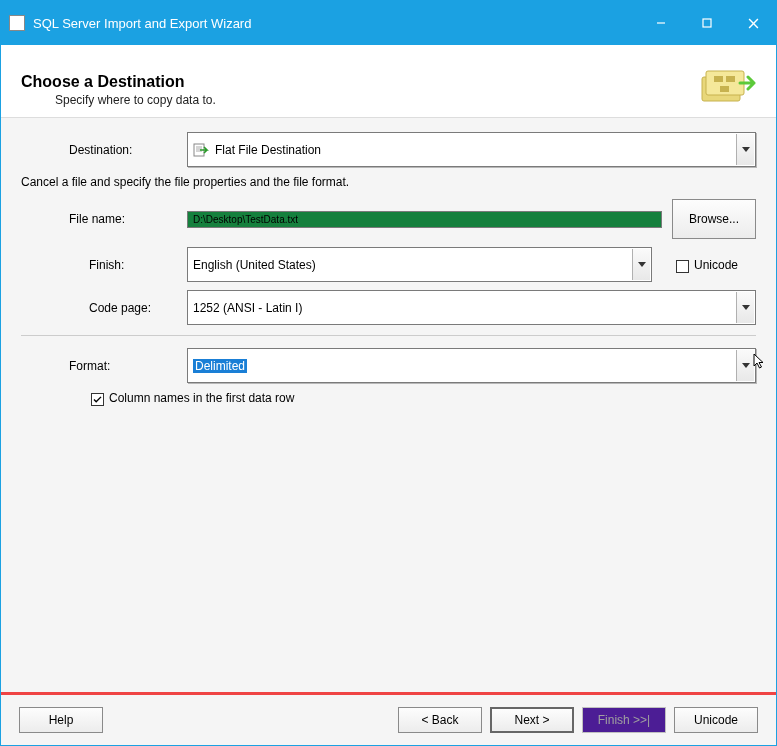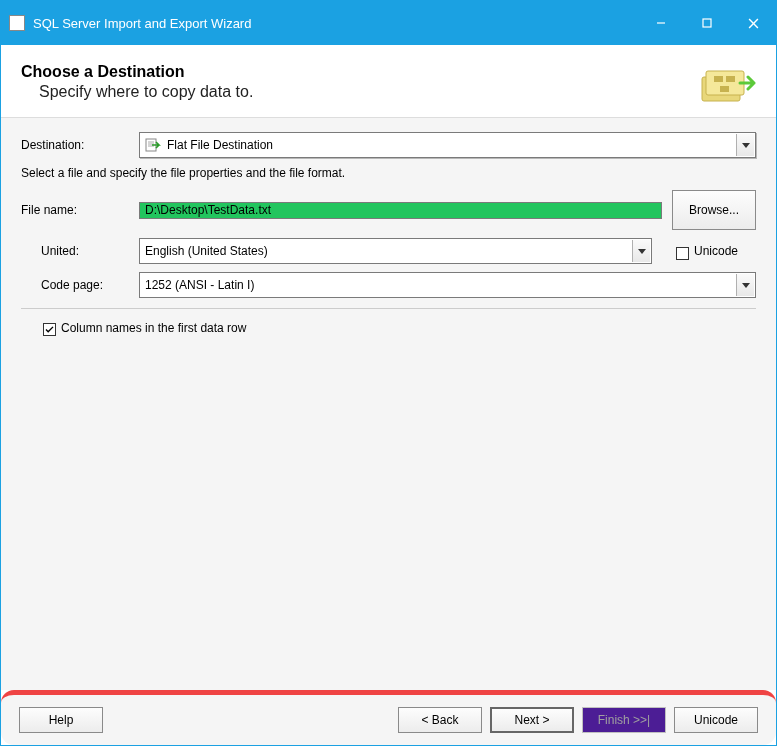--- a/index.html
+++ b/index.html
@@ -2,42 +2,42 @@
 <html><head>
 <meta charset="utf-8">
 <style>
   * { box-sizing: border-box; }
   html, body { margin: 0; padding: 0; font-family: "Segoe UI", Tahoma, sans-serif; font-size: 12px; color: #000; }
   .window { width: 777px; height: 746px; background: #fff; border: 1px solid #1ba1e2; display: flex; flex-direction: column; }
   .titlebar { height: 44px; background: #1ba1e2; color: #fff; display: flex; align-items: center; padding: 0 0 0 8px; }
   .titlebar .app-icon { width: 16px; height: 16px; background: #fff; border: 1px solid #888; margin-right: 8px; }
   .titlebar .title { flex: 1; font-size: 13px; }
   .win-btn { width: 46px; height: 30px; display: flex; align-items: center; justify-content: center; }
-  .header { padding: 12px 20px 10px 20px; display: flex; align-items: center; border-bottom: 1px solid #ddd; }
+  .header { padding: 12px 20px 10px 20px; display: flex; align-items: flex-end; border-bottom: 1px solid #ddd; }
   .header-text { flex: 1; }
   .header-title { font-size: 16px; font-weight: bold; margin: 0 0 2px 0; }
-  .header-sub { font-size: 16px; color: #222; margin-left: 18px; }
+  .header-sub { font-size: 12px; color: #222; margin-left: 34px; }
   .header-graphic { width: 60px; height: 50px; }
   .content { flex: 1; padding: 14px 20px 10px 20px; background: #f5f5f5; overflow: hidden; }
-  .form-row { display: flex; align-items: center; margin-bottom: 8px; }
+  .form-row { display: flex; align-items: center; margin-bottom: 8px; margin-left: 48px; }
   .label { width: 118px; text-align: left; padding-right: 6px; font-size: 12px; }
   .label.indent { padding-left: 20px; }
-  .text-input { height: 17px; border: 1px solid #7a7a7a; background: #22c55e; padding: 2px 5px; font-family: inherit; font-size: 12px; }
-  .dropdown { position: relative; height: 26px; border: 1px solid #7a7a7a; background: #fff; flex: 1; display: flex; align-items: center; padding: 0 22px 0 5px; font-size: 12px; }
+  .text-input { height: 17px; border: 1px solid #7a7a7a; background: #15803d; padding: 2px 5px; font-family: inherit; font-size: 10px; }
+  .dropdown { position: relative; height: 35px; border: 1px solid #7a7a7a; background: #fff; flex: 1; display: flex; align-items: center; padding: 0 22px 0 5px; font-size: 12px; }
   .dropdown.shadowed { box-shadow: 1px 1px 0 rgba(0,0,0,0.25); }
   .dd-arrow { position: absolute; right: 1px; top: 1px; bottom: 1px; width: 18px; background: linear-gradient(#fafafa,#e8e8e8); border-left: 1px solid #b0b0b0; display: flex; align-items: center; justify-content: center; }
   .dd-arrow svg { width: 8px; height: 5px; }
   .divider { border: none; border-top: 1px solid #ccc; margin: 10px 0 12px 0; }
   .instruction { font-size: 12px; color: #000; margin-bottom: 10px; }
   .btn { height: 40px; padding: 0 12px; background: linear-gradient(#fdfdfd,#ececec); border: 1px solid #8a8a8a; font-family: inherit; font-size: 12px; color: #000; }
   .btn.disabled { color: #a0a0a0; border-color: #c0c0c0; background: #4c1d95; }
   .btn-default { border-width: 2px; border-color: #666;}
   .checkbox-box { width: 13px; height: 13px; border: 1px solid #333; background: #fff; display: inline-flex; align-items: center; justify-content: center; margin-right: 5px; position: relative; top: 2px; }
   .checkmark { width: 9px; height: 7px; }
-  .footer { border-top: 5px solid #ef4444; padding: 12px 18px; display: flex; background: #f5f5f5; border-radius: 13px; }
+  .footer { border-top: 3px solid #ef4444; padding: 12px 18px; display: flex; background: #f5f5f5; }
   .footer .btn { min-width: 84px; height: 26px; }
   .spacer { flex: 1; }
   .format-selected { background: #1a7fd6; color: #fff; padding: 0 2px; }
   .locale-dropdown-wrap { display: flex; align-items: center; flex: 1; gap: 24px; }
   .dest-icon { width: 16px; height: 14px; margin-right: 6px; display: inline-flex; align-items: center; }
   .cursor { position: absolute; right: -12px; top: 4px; }
 </style>
 </head>
 <body>
 
@@ -97,31 +97,31 @@
         </span>
         <span>Flat File Destination</span>
         <div class="dd-arrow">
             <svg viewBox="0 0 8 5">
               <path d="M0 0 L4 5 L8 0 Z" fill="#333"></path>
             </svg>
           </div>
       </div>
     </div>
 
-    <div class="instruction">Select a file and specify the file properties and the file format.</div>
+    <div class="instruction">Cancel a file and specify the file properties and the file format.</div>
 
     <div class="form-row">
       <div class="label">File name:</div>
       <input type="text" class="text-input" style="flex: 1 1 0%;" value="D:\Desktop\TestData.txt">
       <div style="width:10px"></div>
       <button class="btn" style="width:84px">Browse...</button>
     </div>
 
     <div class="form-row">
-      <div class="label indent">United:</div>
+      <div class="label indent">Finish:</div>
       <div class="locale-dropdown-wrap">
         <div class="dropdown" style="flex:1">
           <span>English (United States)</span>
           <div class="dd-arrow">
               <svg viewBox="0 0 8 5">
                 <path d="M0 0 L4 5 L8 0 Z" fill="#333"></path>
               </svg>
             </div>
         </div>
         <label style="display:flex;align-items:center;min-width:80px">
@@ -138,20 +138,34 @@
         <div class="dd-arrow">
             <svg viewBox="0 0 8 5">
               <path d="M0 0 L4 5 L8 0 Z" fill="#333"></path>
             </svg>
           </div>
       </div>
     </div>
 
     <hr class="divider">
 
+    <div class="form-row">
+      <div class="label">Format:</div>
+      <div class="dropdown shadowed" style="flex:1">
+        <span class="format-selected">Delimited</span>
+        <div class="dd-arrow">
+            <svg viewBox="0 0 8 5">
+              <path d="M0 0 L4 5 L8 0 Z" fill="#333"></path>
+            </svg>
+          </div>
+        <svg class="cursor" width="14" height="18" viewBox="0 0 14 18">
+            <path d="M1 1 L1 13 L4 10 L6.5 15 L8.5 14 L6 9.5 L10 9.5 Z" fill="#fff" stroke="#000" stroke-width="1"></path>
+          </svg>
+      </div>
+    </div>
 
 
     <div class="form-row" style="margin-top:6px">
       <div style="width:22px"></div>
       <label style="display:flex;align-items:flex-start">
         <span class="checkbox-box">
           <svg class="checkmark" viewBox="0 0 10 8">
               <path d="M1 4 L3.5 6.5 L9 1" stroke="#000" stroke-width="1.6" fill="none"></path>
             </svg>
         </span>

